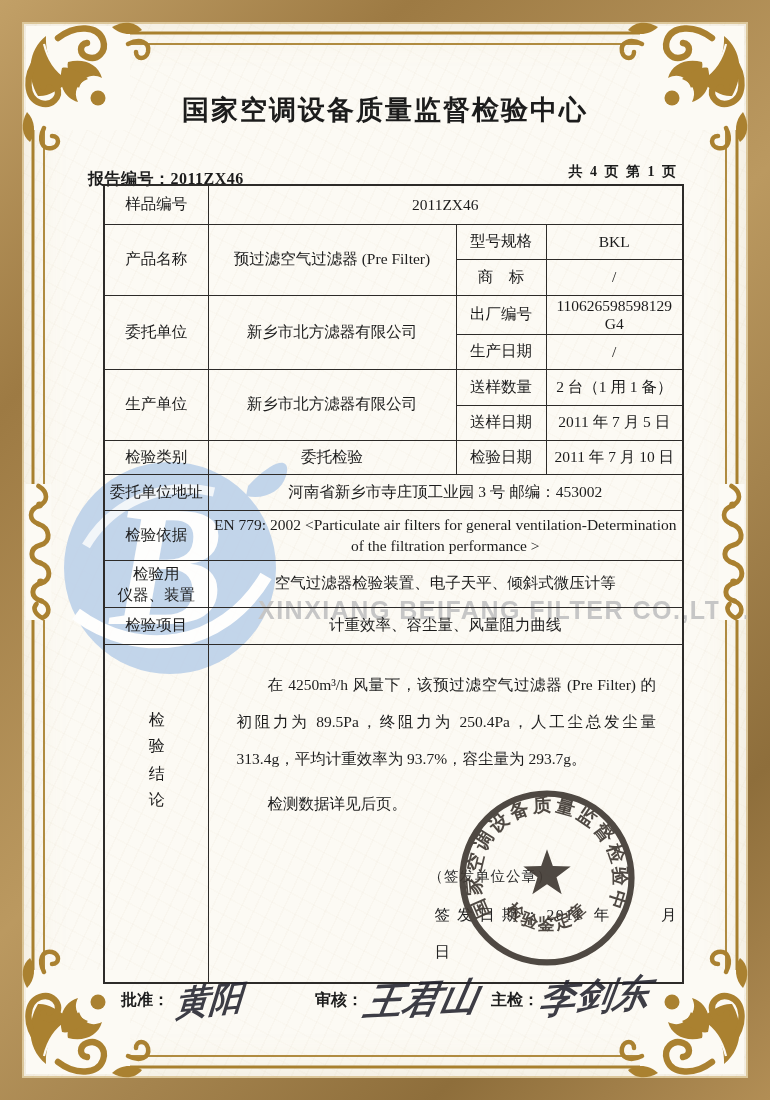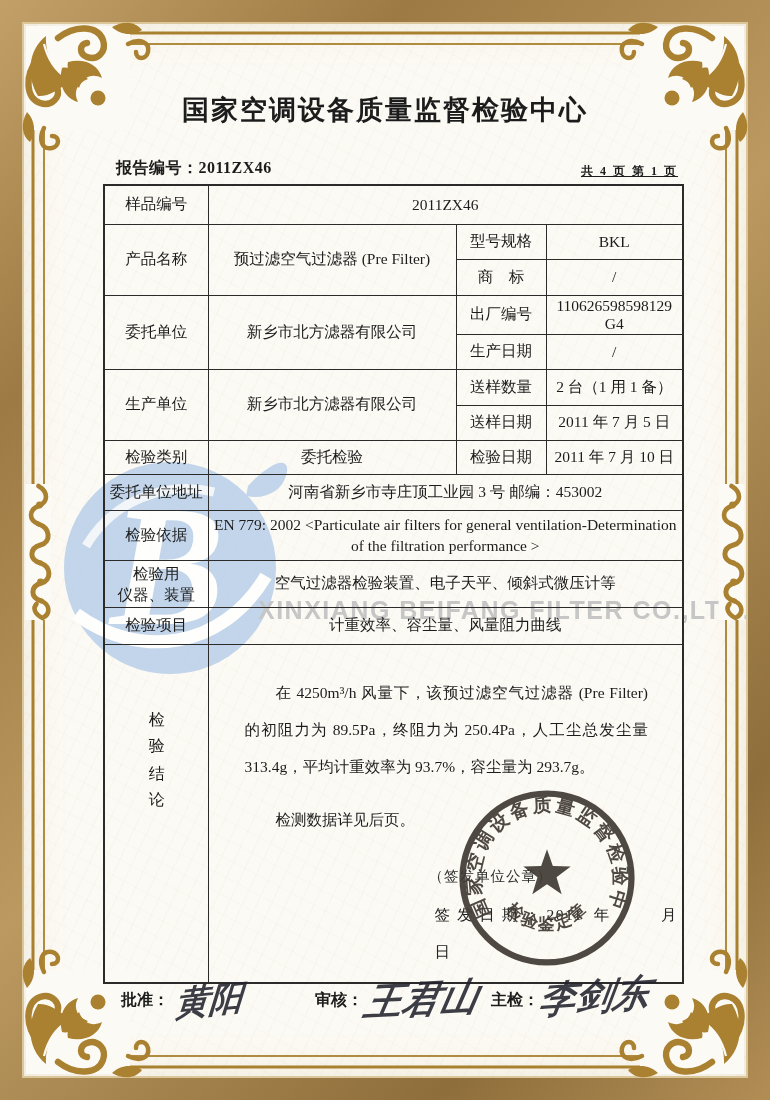--- a/index.html
+++ b/index.html
@@ -25,37 +25,37 @@
   .wm-logo{position:absolute;left:52px;top:428px;opacity:.85;}
   .wm-cn{position:absolute;left:226px;top:478px;font-size:122px;line-height:1.1;font-weight:bold;
     font-family:"Liberation Sans","DejaVu Sans",sans-serif;color:#c9c9c9;letter-spacing:14px;white-space:nowrap;}
   .wm-en{position:absolute;left:258px;top:596px;font-size:25px;font-weight:bold;
     font-family:"Liberation Sans","DejaVu Sans",sans-serif;color:#c6c6c6;letter-spacing:1.5px;white-space:nowrap;}
   
   .org{position:absolute;left:0;top:92px;width:100%;text-align:center;
     font-size:27px;font-weight:bold;letter-spacing:2px;}
   .rpt-title{position:absolute;left:0;top:128px;width:100%;text-align:center;
     font-size:31px;font-weight:bold;letter-spacing:9px;word-spacing:14px;}
-  .rpt-no{position:absolute;left:88px;top:158px;font-size:16px;font-weight:600;letter-spacing:.5px;margin-left:28px;}
-  .pages{position:absolute;right:92px;top:163px;font-size:12px;font-weight:600;letter-spacing:2px;text-decoration:underline;}
+  .rpt-no{position:absolute;left:88px;top:169px;font-size:16px;font-weight:600;letter-spacing:.5px;}
+  .pages{position:absolute;right:92px;top:163px;font-size:14px;font-weight:600;letter-spacing:2px;}
   
   table.rpt{position:absolute;left:103px;top:184px;width:579px;border-collapse:collapse;table-layout:fixed;
     border:2.2px solid #2d2b29;padding-left:32px;}
   table.rpt td{border:1.6px solid #2d2b29;text-align:center;vertical-align:middle;
     font-size:15.5px;padding:1px 4px;background:transparent;overflow:hidden;}
   td.small{font-size:13.5px;letter-spacing:0;}
   td.left{text-align:left;padding-left:13px;}
   td.basis{font-size:14.5px;line-height:21px;padding:2px 8px;}
   td.twoline{line-height:21px;}
   .h39{height:39px}.h35{height:35px}.h36{height:36px}.h34{height:34px}
   .h50{height:50px}.h47{height:47px}.h37{height:37px}.h335{height:335px}
   td.concl-cell{vertical-align:top;padding:0;}
   .concl-wrap{position:relative;height:335px;padding:12px 14px 0 16px;box-sizing:border-box;
     text-align:justify;font-size:15.5px;line-height:37px;}
-  .concl-wrap p{margin:16px;text-indent:2em;}
+  .concl-wrap p{margin:8px;text-indent:2em;}
   .vlabel{writing-mode:vertical-rl;text-orientation:upright;letter-spacing:27px;
     display:inline-block;margin-top:52px;font-size:16px;}
   .seal-note{position:absolute;left:216px;top:212px;font-size:14.5px;letter-spacing:1px;color:#2a2a2a;}
   .issue-date{position:absolute;left:222px;top:250px;font-size:15.5px;letter-spacing:1.5px;color:#222;}
   .stamp{position:absolute;left:238px;top:136px;width:192px;height:192px;opacity:.92;}
   
   .signoff{position:absolute;left:103px;top:980px;width:580px;height:70px;font-size:16px;}
   .so-label{position:absolute;top:10px;font-weight:600;text-align:right;}
   .sig{position:absolute;display:inline-block;font-style:italic;font-weight:bold;
     font-family:"DejaVu Serif","Liberation Serif",serif;color:#23232e;opacity:.88;white-space:nowrap;}

